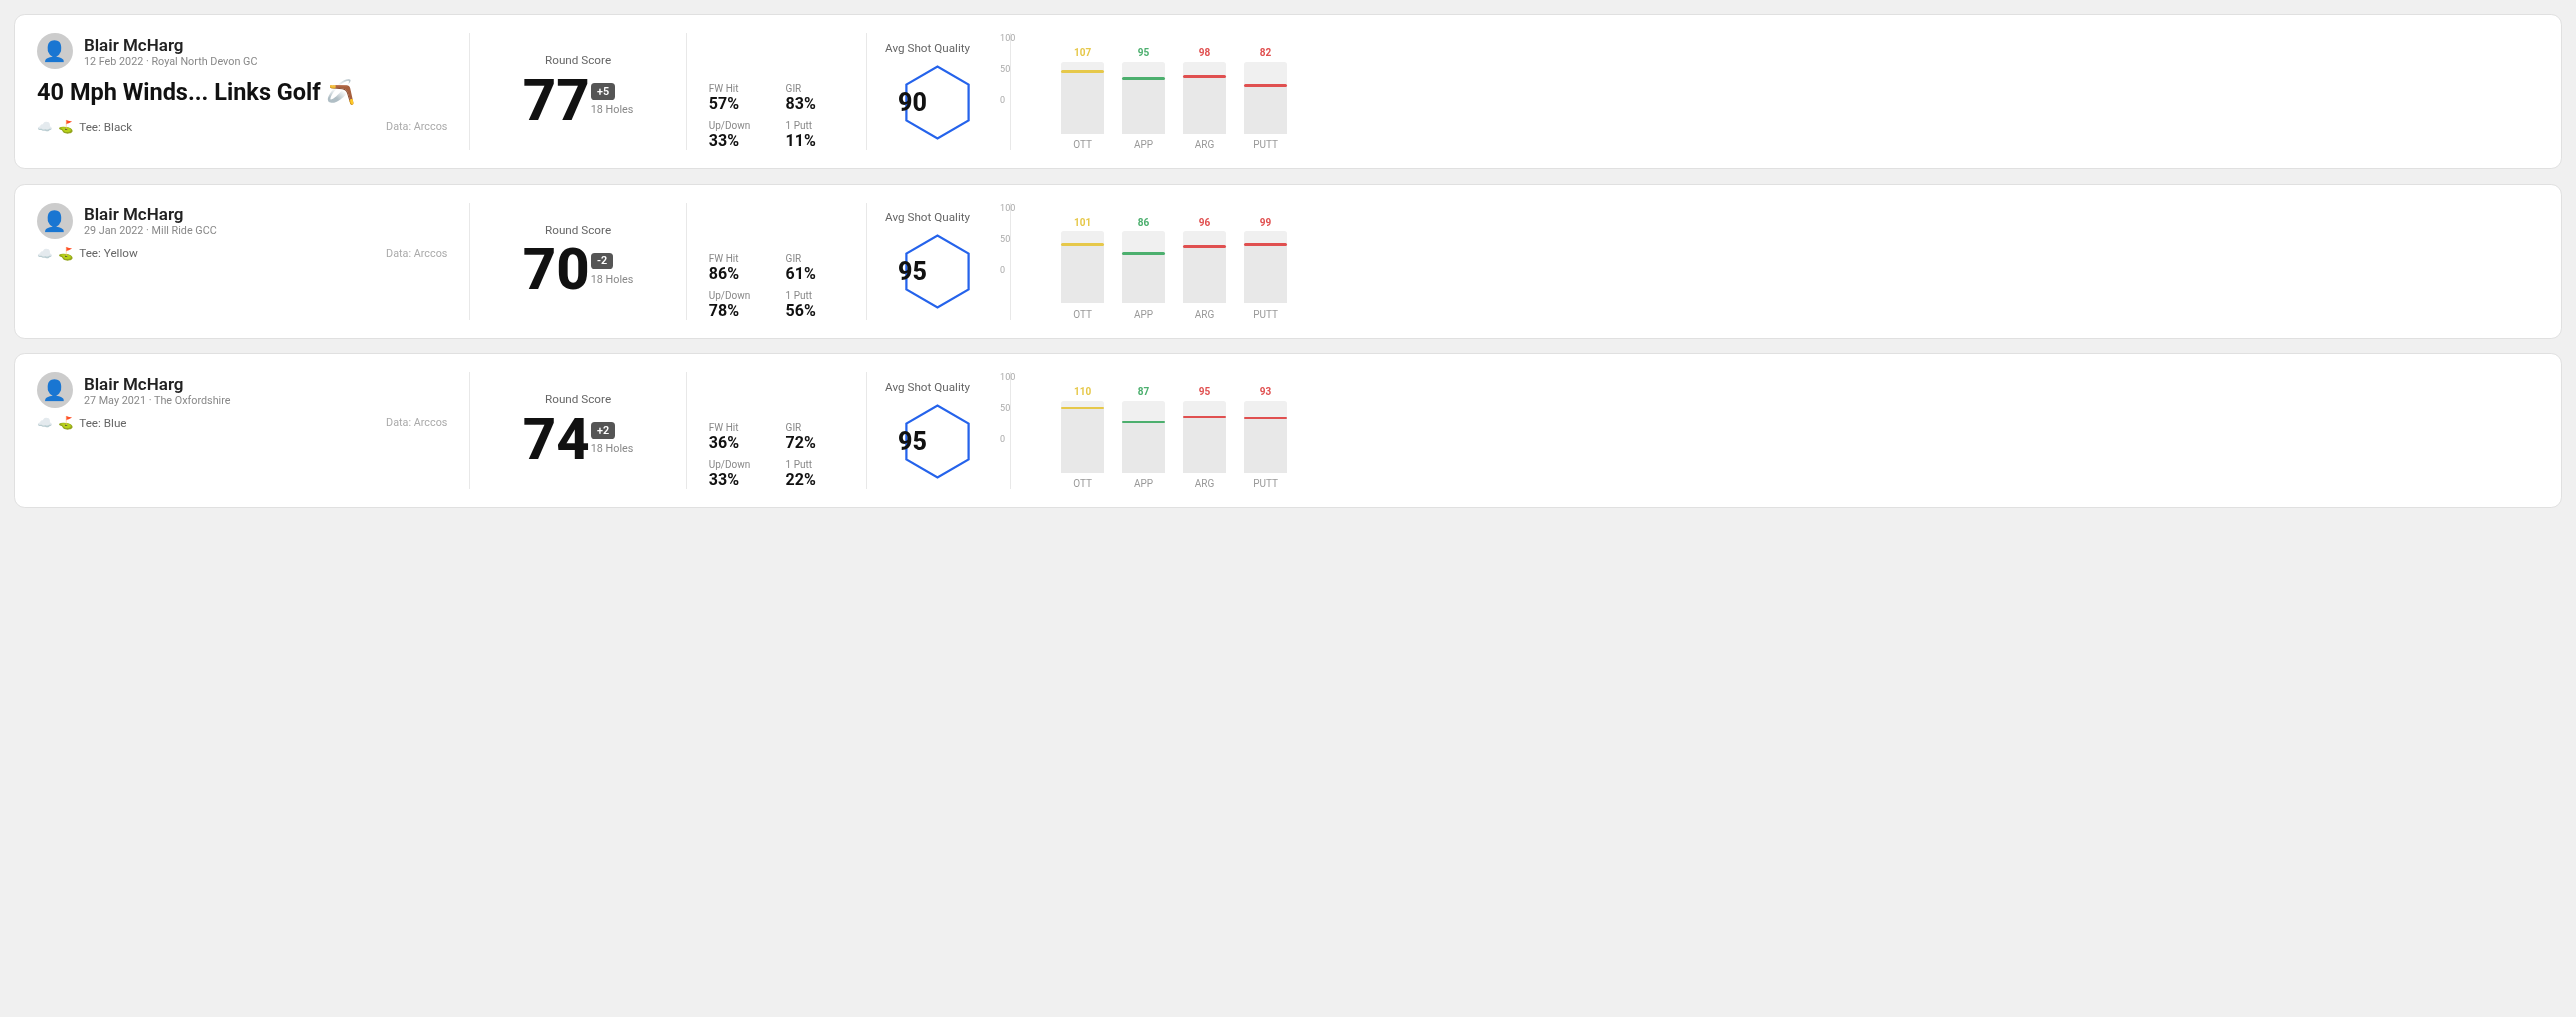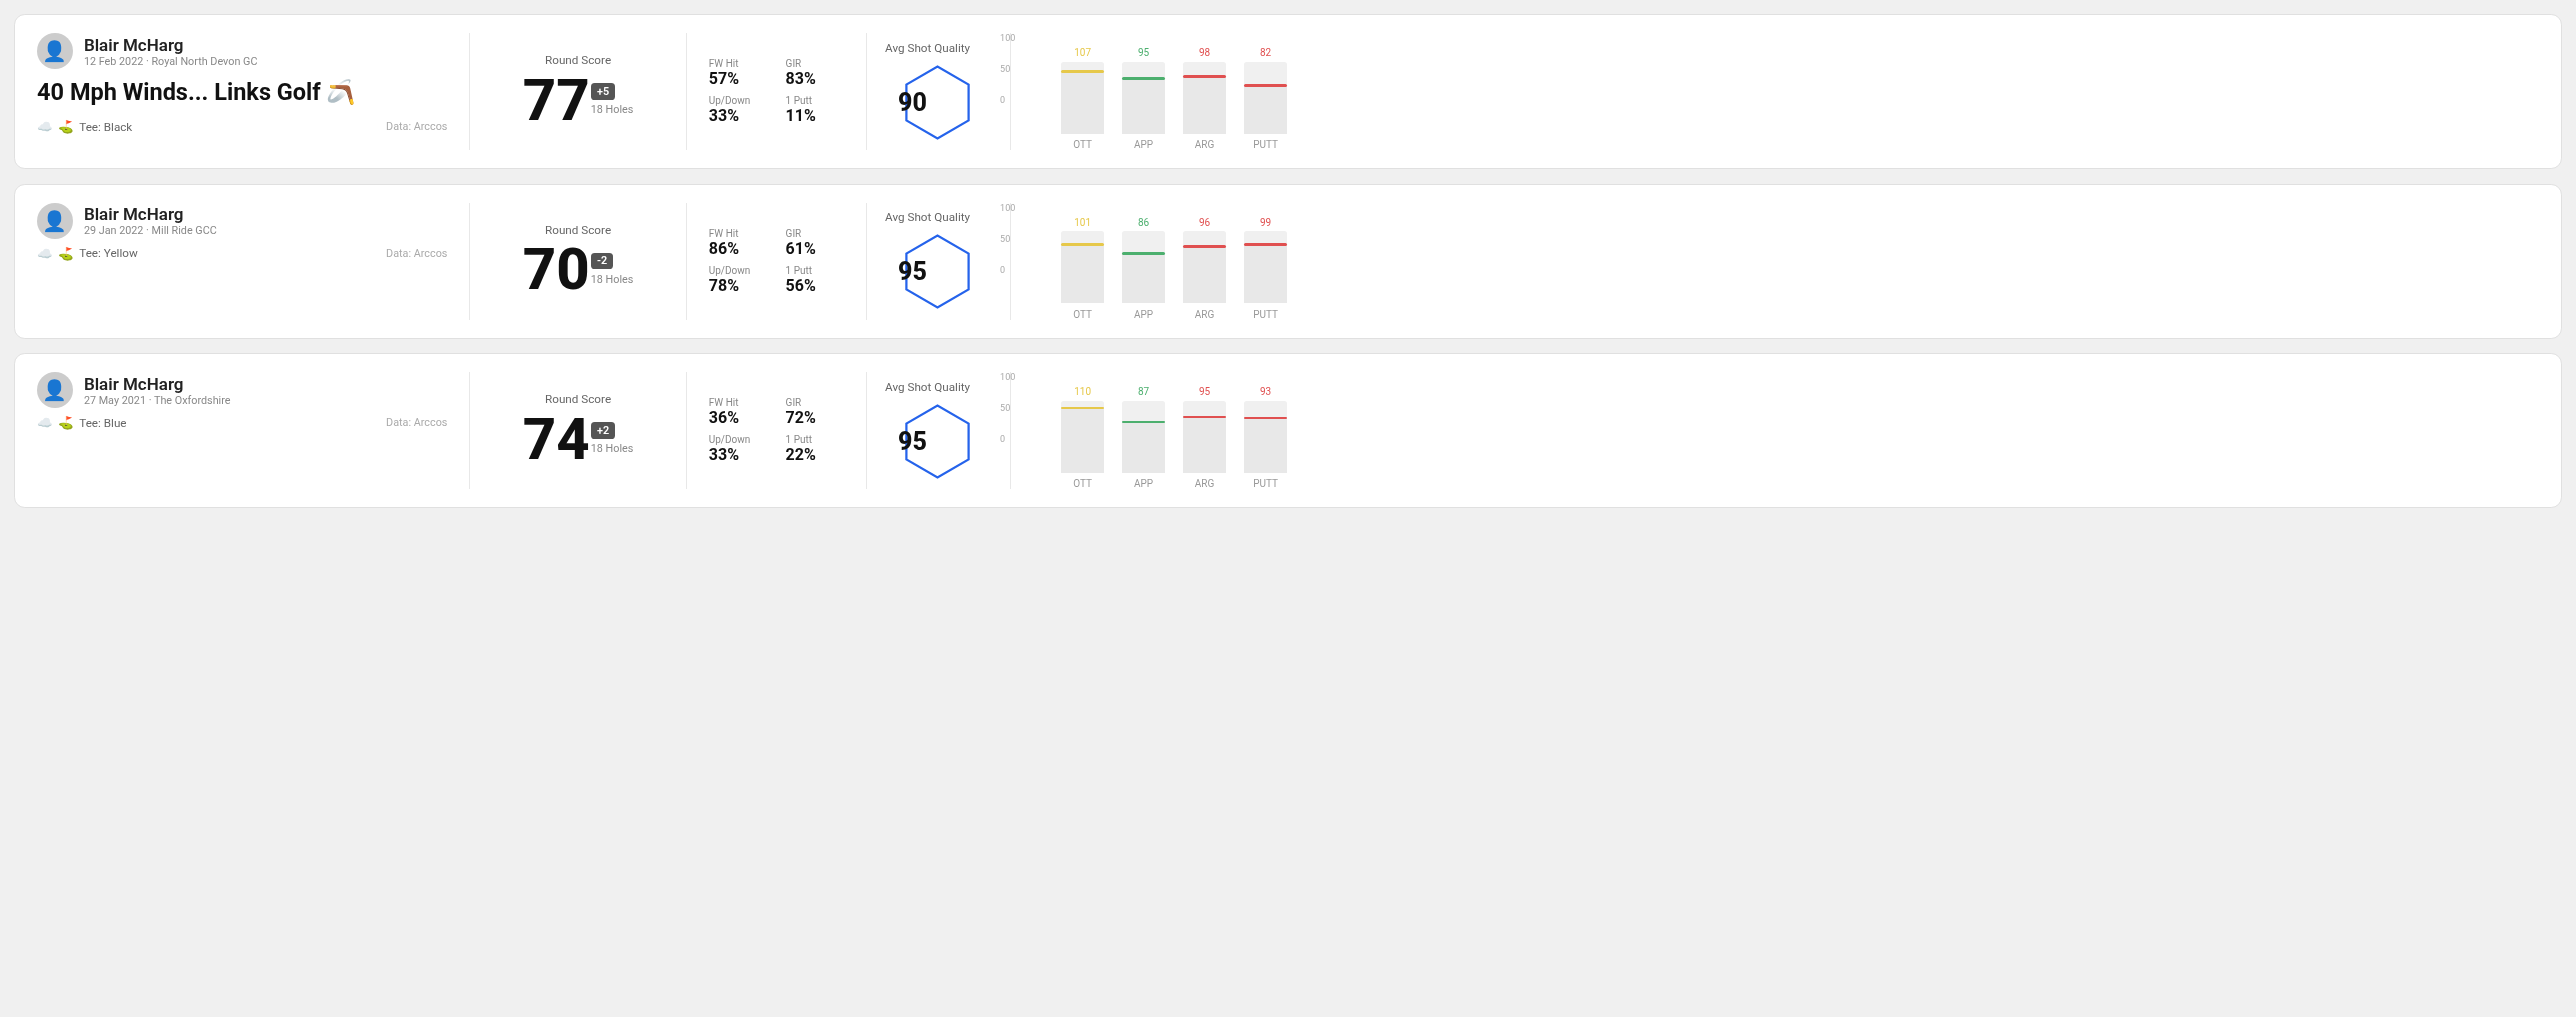--- a/index.html
+++ b/index.html
@@ -123,21 +123,21 @@
     .holes-label {
       font-size: 10.8px;
       color: #888;
     }
     .stats-section {
       flex: 0 0 180px;
       padding: 0 21.7px;
       border-right: 0.9px solid #e8e8e8;
       display: flex;
       flex-direction: column;
-      justify-content: center;
+      justify-content: flex-end;
       gap: 9px;
     }
     .stats-grid {
       display: grid;
       grid-template-columns: 1fr 1fr;
       gap: 7.2px 18px;
     }
     .stat-item .stat-label {
       font-size: 10px;
       color: #888;
@@ -195,21 +195,21 @@
     }
     .chart-col {
       display: flex;
       flex-direction: column;
       align-items: center;
       gap: 1.8px;
       position: relative;
     }
     .chart-val {
       font-size: 10px;
-      font-weight: 400;
+      font-weight: 700;
       margin-bottom: 1.8px;
     }
     .bar-wrapper {
       width: 43px;
       height: 72px;
       background: #f0f0f0;
       border-radius: 2.7px;
       display: flex;
       flex-direction: column;
       justify-content: flex-end;

